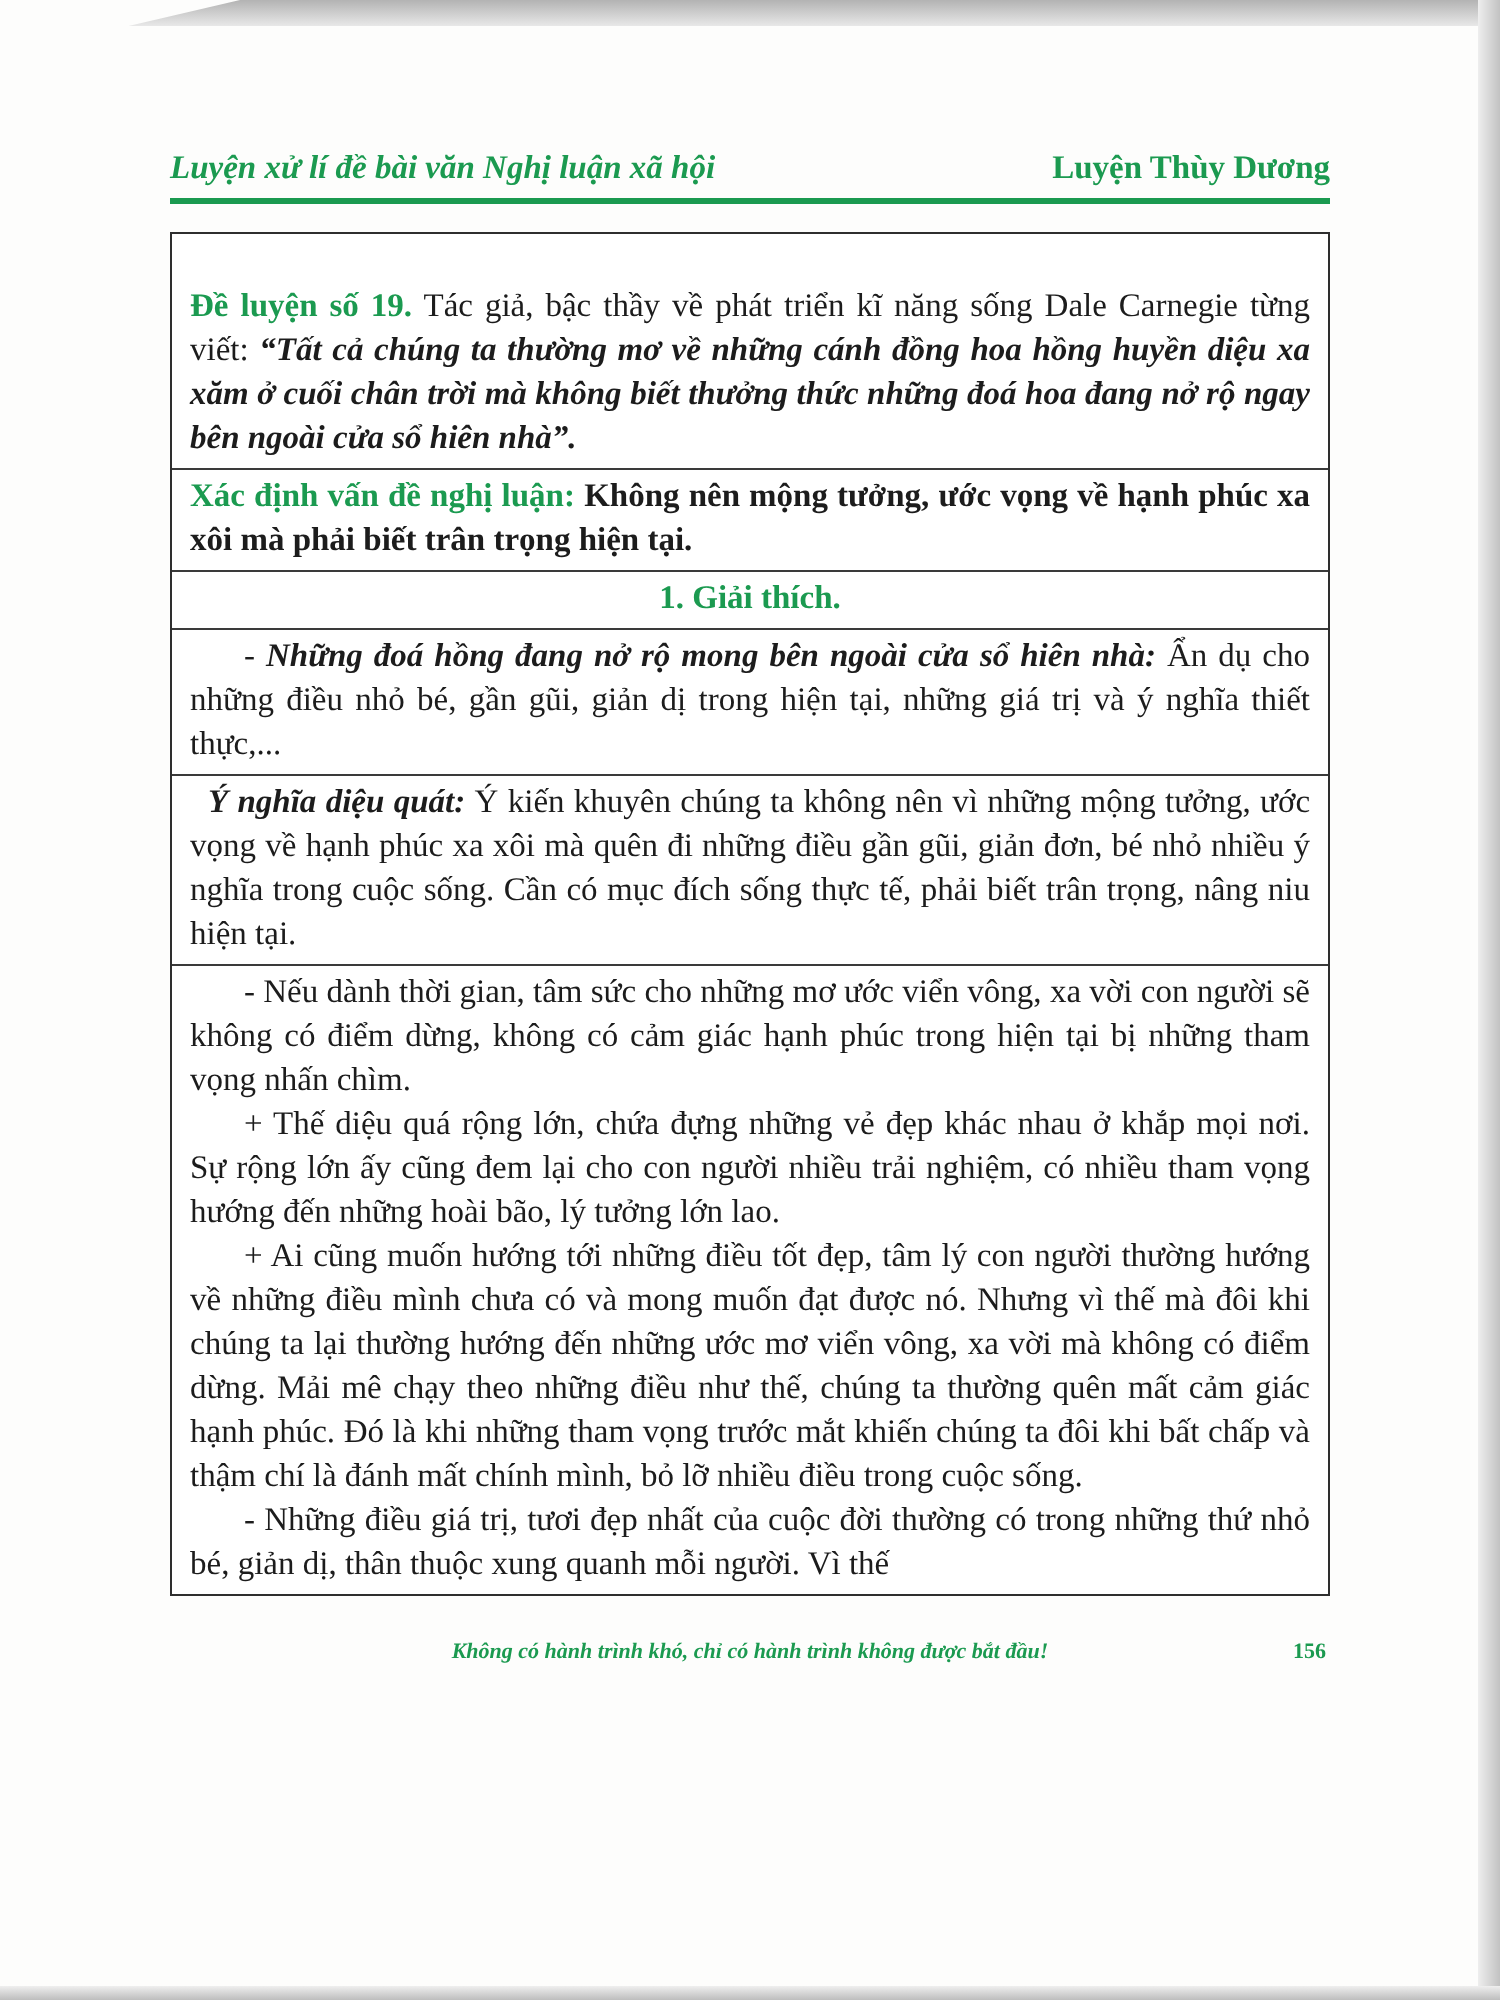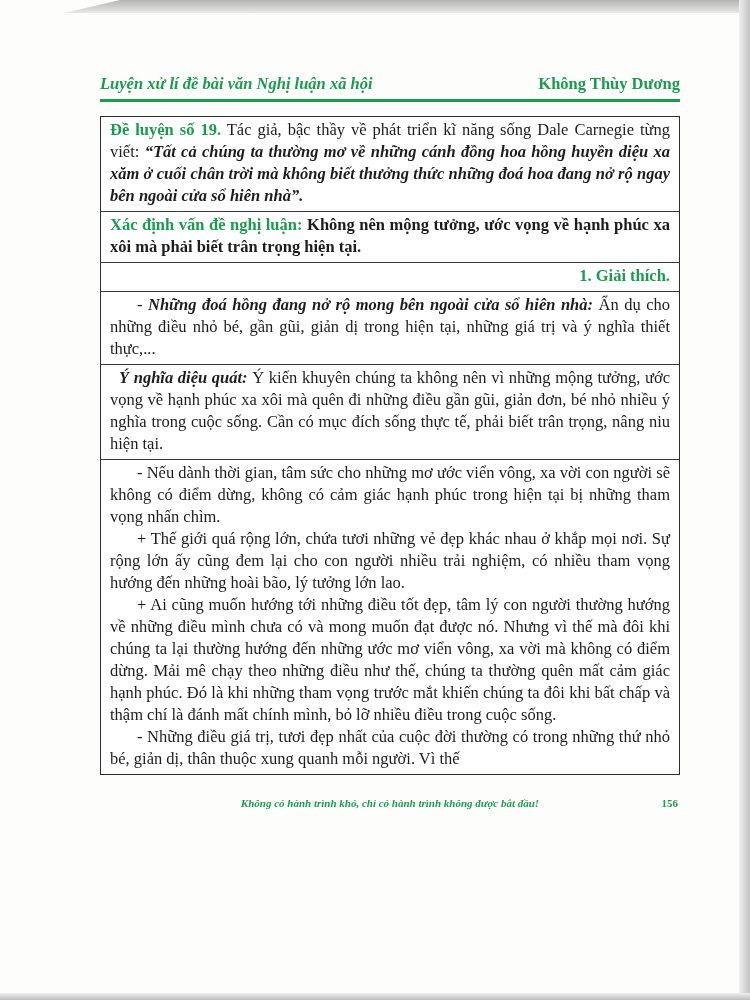--- a/index.html
+++ b/index.html
@@ -11,58 +11,58 @@
   
   .scan-top{position:absolute;top:0;left:0;width:100%;height:13px;
     background:linear-gradient(180deg,#b3b3b3,#e8e8e8);}
   .scan-corner{position:absolute;top:0;left:0;width:0;height:0;
     border-top:28px solid #fdfdfc;border-right:120px solid transparent;}
   .scan-right{position:absolute;top:0;right:0;width:11px;height:100%;
     background:linear-gradient(270deg,#c2c2c2,#eeeeee);}
   .scan-bottom{position:absolute;bottom:0;left:0;width:100%;height:7px;
     background:linear-gradient(0deg,#bdbdbd,#efefef);}
 
-  .content{position:absolute;left:100px;top:74px;width:580px;}
+  .content{position:absolute;left:85px;top:74px;width:580px;}
 
   .header{display:flex;justify-content:space-between;align-items:baseline;
     font-size:16.5px;font-weight:bold;color:#1b9a50;}
   .h-left{font-style:italic;}
   .green-rule{height:2.5px;background:#1b9a50;margin-top:5px;}
 
   .doc-table{margin-top:14px;border:1.6px solid #2e2e2e;background:#fff;}
   .row{padding:2px 9px 4px 9px;border-top:1.4px solid #3a3a3a;}
-  .row:first-child{border-top:none;}
+  .row:first-child{border-top:none;margin-top:23px;}
 
   .para{margin:0;font-size:16.5px;line-height:22px;text-align:justify;}
   .centered{text-align:center;text-indent:0;}
   .indent{text-indent:27px;}
   .indent-small{text-indent:9px;}
   .bold{font-weight:bold;}
   .bold-italic{font-weight:bold;font-style:italic;}
   .green-label{color:#1b9a50;font-weight:bold;}
-  .green-heading{color:#1b9a50;font-weight:bold;text-align:right;}
+  .green-heading{color:#1b9a50;font-weight:bold;text-align:center;}
 
   .footer{margin-top:22px;position:relative;text-align:center;
     color:#1b9a50;font-weight:bold;font-style:italic;font-size:11px;}
   .f-page{position:absolute;right:2px;top:0;font-style:normal;}
 </style>
 </head>
 <body>
 
 <div class="screen">
   <div class="scan-top"></div>
   <div class="scan-corner"></div>
   <div class="scan-right"></div>
   <div class="scan-bottom"></div>
 
   <div class="content">
 
     <div class="header">
       <span class="h-left">Luyện xử lí đề bài văn Nghị luận xã hội</span>
-      <span class="h-right">Không Thùy Dương</span>
+      <span class="h-right">Luyện Thùy Dương</span>
     </div>
     <div class="green-rule"></div>
 
     <div class="doc-table">
 
       <div class="row">
         <p class="para">
           <span class="green-label">Đề luyện số 19.</span>
           <span>Tác giả, bậc thầy về phát triển kĩ năng sống Dale Carnegie từng viết:</span>
           <span class="bold-italic">“Tất cả chúng ta thường mơ về những cánh đồng hoa hồng huyền diệu xa xăm ở cuối chân trời mà không biết thưởng thức những đoá hoa đang nở rộ ngay bên ngoài cửa sổ hiên nhà”.</span>
@@ -91,21 +91,21 @@
       <div class="row">
         <p class="para indent-small">
           <span class="bold-italic">Ý nghĩa diệu quát:</span>
           <span>Ý kiến khuyên chúng ta không nên vì những mộng tưởng, ước vọng về hạnh phúc xa xôi mà quên đi những điều gần gũi, giản đơn, bé nhỏ nhiều ý nghĩa trong cuộc sống. Cần có mục đích sống thực tế, phải biết trân trọng, nâng niu hiện tại.</span>
         </p>
       </div>
 
 
       <div class="row">
         <p class="para indent">- Nếu dành thời gian, tâm sức cho những mơ ước viển vông, xa vời con người sẽ không có điểm dừng, không có cảm giác hạnh phúc trong hiện tại bị những tham vọng nhấn chìm.</p>
-        <p class="para indent">+ Thế giới quá rộng lớn, chứa tươi những vẻ đẹp khác nhau ở khắp mọi nơi. Sự rộng lớn ấy cũng đem lại cho con người nhiều trải nghiệm, có nhiều tham vọng hướng đến những hoài bão, lý tưởng lớn lao.</p>
+        <p class="para indent">+ Thế diệu quá rộng lớn, chứa đựng những vẻ đẹp khác nhau ở khắp mọi nơi. Sự rộng lớn ấy cũng đem lại cho con người nhiều trải nghiệm, có nhiều tham vọng hướng đến những hoài bão, lý tưởng lớn lao.</p>
         <p class="para indent">+ Ai cũng muốn hướng tới những điều tốt đẹp, tâm lý con người thường hướng về những điều mình chưa có và mong muốn đạt được nó. Nhưng vì thế mà đôi khi chúng ta lại thường hướng đến những ước mơ viển vông, xa vời mà không có điểm dừng. Mải mê chạy theo những điều như thế, chúng ta thường quên mất cảm giác hạnh phúc. Đó là khi những tham vọng trước mắt khiến chúng ta đôi khi bất chấp và thậm chí là đánh mất chính mình, bỏ lỡ nhiều điều trong cuộc sống.</p>
         <p class="para indent">- Những điều giá trị, tươi đẹp nhất của cuộc đời thường có trong những thứ nhỏ bé, giản dị, thân thuộc xung quanh mỗi người. Vì thế</p>
       </div>
 
     </div>
 
     <div class="footer">
       <span class="f-motto">Không có hành trình khó, chỉ có hành trình không được bắt đầu!</span>
       <span class="f-page">156</span>
     </div>

